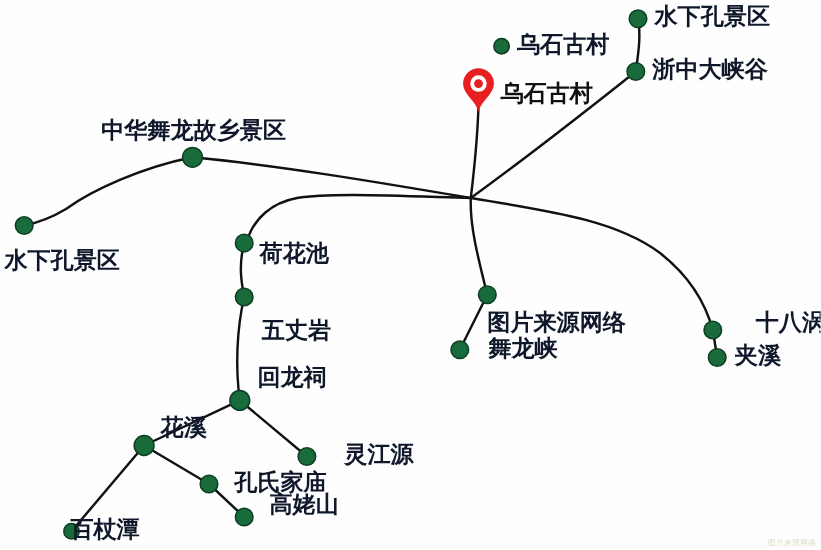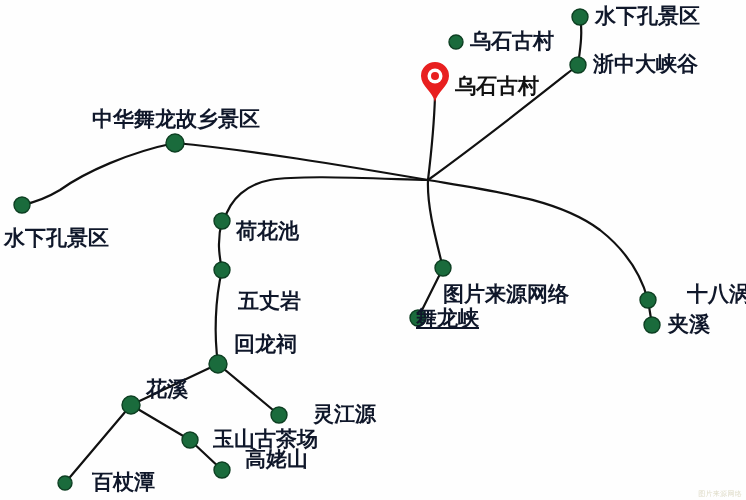--- a/index.html
+++ b/index.html
@@ -119,27 +119,27 @@
 
   <div id="label-layer">
       <div class="node-label" style="left: 595px; top: 5px;">水下孔景区</div>
       <div class="node-label" style="left: 470px; top: 30px;">乌石古村</div>
       <div class="node-label" style="left: 593px; top: 53px;">浙中大峡谷</div>
       <div class="node-label" style="left: 92px; top: 108px;">中华舞龙故乡景区</div>
       <div class="node-label" style="left: 4px; top: 227px;">水下孔景区</div>
       <div class="node-label" style="left: 236px; top: 220px;">荷花池</div>
       <div class="node-label" style="left: 238px; top: 258px; margin-top: 32px;">五丈岩</div>
       <div class="node-label" style="left: 443px; top: 283px;">图片来源网络</div>
-      <div class="node-label" style="left: 416px; top: 307px; text-decoration: underline;">舞龙峡</div>
+      <div class="node-label" style="left: 444px; top: 307px;">舞龙峡</div>
       <div class="node-label" style="left: 687px; top: 283px;">十八涡</div>
       <div class="node-label" style="left: 668px; top: 313px;">夹溪</div>
       <div class="node-label" style="left: 234px; top: 333px;">回龙祠</div>
       <div class="node-label" style="left: 146px; top: 378px;">花溪</div>
       <div class="node-label" style="left: 313px; top: 403px;">灵江源</div>
-      <div class="node-label" style="left: 213px; top: 428px;">玉山古茶场</div>
+      <div class="node-label" style="left: 213px; top: 428px;">孔氏家庙</div>
       <div class="node-label" style="left: 245px; top: 448px;">高姥山</div>
-      <div class="node-label" style="left: 92px; top: 471px;">百杖潭</div>
+      <div class="node-label" style="left: 64px; top: 471px;">百杖潭</div>
       <div class="node-label lbl-current" style="left: 455px; top: 75px;">乌石古村</div>
     </div>
 
   <div id="watermark">图片来源网络</div>
 
 </div>
 
 </body></html>

